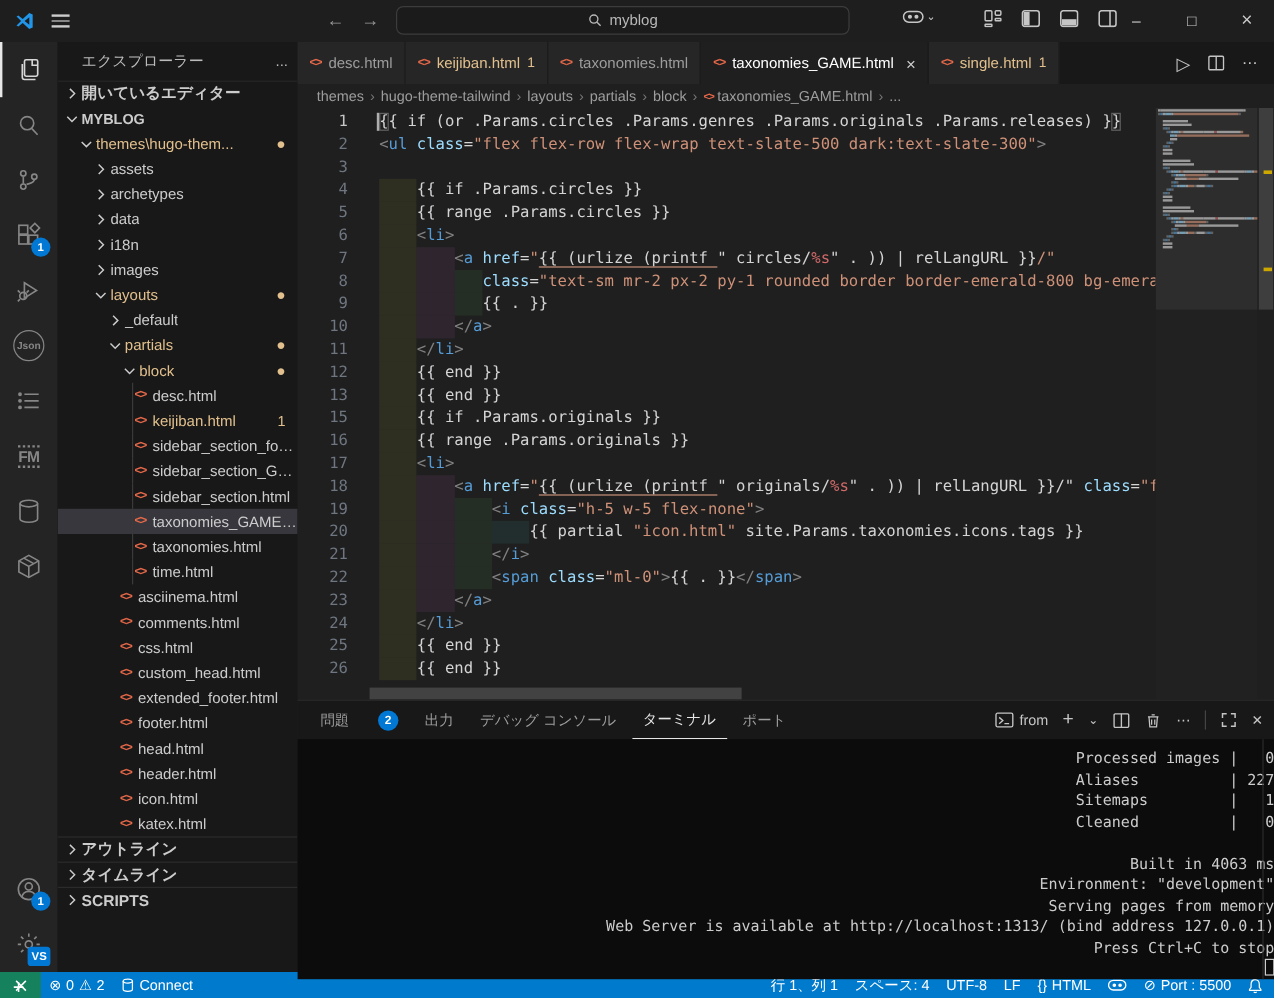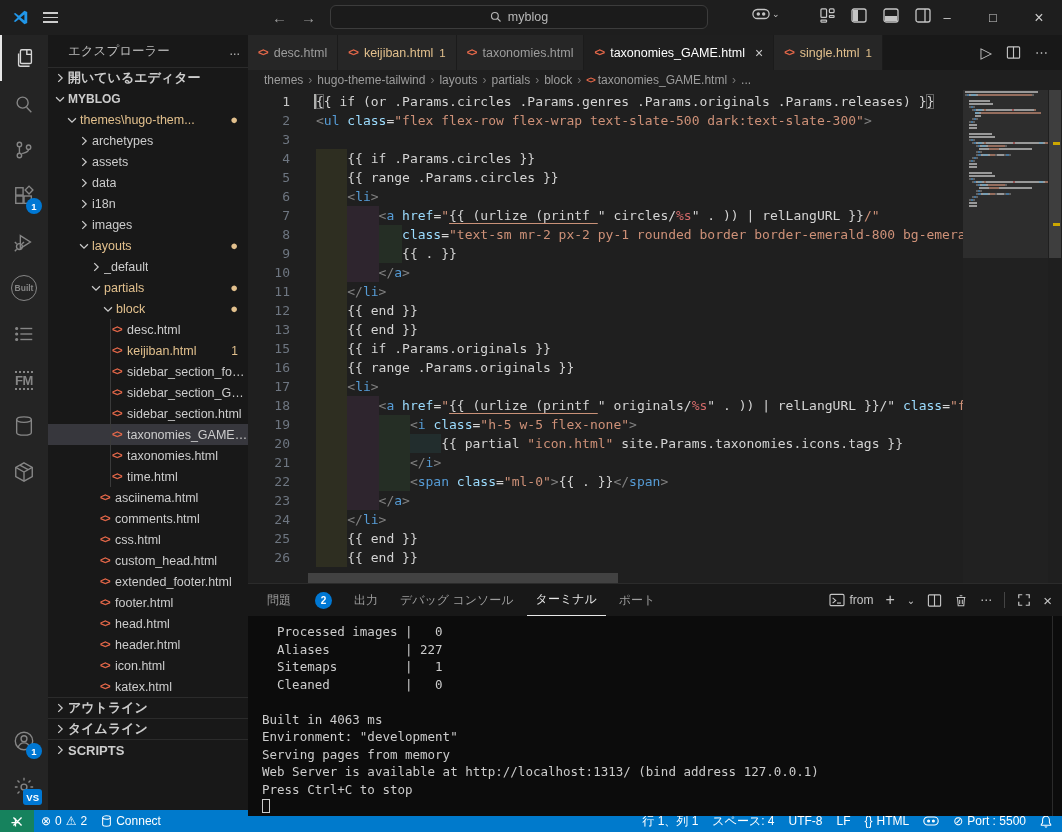--- a/index.html
+++ b/index.html
@@ -102,21 +102,21 @@
   
   .panel { height:227px; flex:none; background:#181818; border-top:1px solid #2b2b2b; display:flex; flex-direction:column; }
   .panel-header { height:32px; display:flex; align-items:center; padding:0 10px; gap:4px; flex:none; }
   .ptab { padding:0 9px; height:32px; display:flex; align-items:center; gap:24px; color:#9d9d9d; font-size:12px; }
   .ptab.active { color:#e7e7e7; border-bottom:1px solid #e7e7e7; }
   .pbadge { min-width:17px; height:17px; border-radius:9px; background:#0078d4; color:#fff; font-size:10px;
     display:flex; align-items:center; justify-content:center; font-weight:bold; }
   .panel-actions { margin-left:auto; display:flex; align-items:center; gap:12px; color:#c5c5c5; font-size:12px; }
   .pa-sep { width:1px; height:16px; background:#444; }
   .terminal { flex:1; background:#0c0c0c; padding:7px 0 0 14px; font-family:"DejaVu Sans Mono", monospace;
-    font-size:12.5px; color:#cccccc; line-height:17.5px; position:relative; }
+    font-size:12.5px; color:#cccccc; line-height:17.5px; position:relative;text-align:right; }
   .terminal div { white-space:pre; }
   .t-cursor { display:inline-block; width:8px; height:14px; border:1px solid #cccccc; vertical-align:-2px; }
   .term-scroll { position:absolute; right:0; top:0; bottom:0; width:10px; border-left:1px solid #2b2b2b; }
 
   
   .statusbar { height:22px; background:#007acc; display:flex; align-items:center; color:#ffffff;
     font-size:12px; }
   .sb-item { display:flex; align-items:center; gap:4px; padding:0 7px; height:22px; }
   .remote { background:#16825d; width:34px; justify-content:center; padding:0; }
   .sb-right { margin-left:auto; display:flex; align-items:center; }
@@ -231,21 +231,21 @@
         <span class="ab-badge">1</span>
       </div>
       <div class="ab-item">
         <svg width="22" height="22" viewBox="0 0 24 24" fill="none" stroke="currentColor" stroke-width="1.5">
           <path d="M8 5l11 7-11 7z"></path>
           <circle cx="7" cy="17" r="3.2"></circle>
           <path d="M4 14l-2 -2M4 20l-2 2M10 14l2-2"></path>
         </svg>
       </div>
       <div class="ab-item">
-        <span class="json-circle">Built</span>
+        <span class="json-circle">Json</span>
       </div>
       <div class="ab-item">
         <svg width="22" height="22" viewBox="0 0 24 24" fill="none" stroke="currentColor" stroke-width="1.5">
           <circle cx="4" cy="6" r="1" fill="currentColor"></circle>
           <circle cx="4" cy="12" r="1" fill="currentColor"></circle>
           <circle cx="4" cy="18" r="1" fill="currentColor"></circle>
           <line x1="8" y1="6" x2="21" y2="6"></line>
           <line x1="8" y1="12" x2="21" y2="12"></line>
           <line x1="8" y1="18" x2="21" y2="18"></line>
         </svg>
@@ -318,30 +318,30 @@
           <span class="lbl">themes\hugo-them...</span>
           <span class="grow"></span>
           <span class="dot">●</span>
         </div>
         <div class="tree-row folder" style="padding-left: 28px;">
           <span class="chev">
             <svg width="14" height="14" viewBox="0 0 16 16" fill="none" stroke="currentColor" stroke-width="1.4">
               <polyline points="6,3.5 10.5,8 6,12.5"></polyline>
             </svg>
           </span>
+          <span class="lbl">assets</span>
+          <span class="grow"></span>
+        </div>
+        <div class="tree-row folder" style="padding-left: 28px;">
+          <span class="chev">
+            <svg width="14" height="14" viewBox="0 0 16 16" fill="none" stroke="currentColor" stroke-width="1.4">
+              <polyline points="6,3.5 10.5,8 6,12.5"></polyline>
+            </svg>
+          </span>
           <span class="lbl">archetypes</span>
-          <span class="grow"></span>
-        </div>
-        <div class="tree-row folder" style="padding-left: 28px;">
-          <span class="chev">
-            <svg width="14" height="14" viewBox="0 0 16 16" fill="none" stroke="currentColor" stroke-width="1.4">
-              <polyline points="6,3.5 10.5,8 6,12.5"></polyline>
-            </svg>
-          </span>
-          <span class="lbl">assets</span>
           <span class="grow"></span>
         </div>
         <div class="tree-row folder" style="padding-left: 28px;">
           <span class="chev">
             <svg width="14" height="14" viewBox="0 0 16 16" fill="none" stroke="currentColor" stroke-width="1.4">
               <polyline points="6,3.5 10.5,8 6,12.5"></polyline>
             </svg>
           </span>
           <span class="lbl">data</span>
           <span class="grow"></span>

